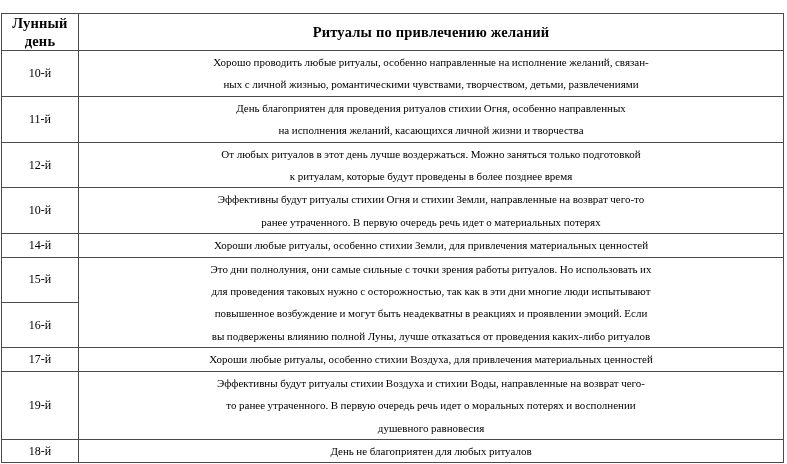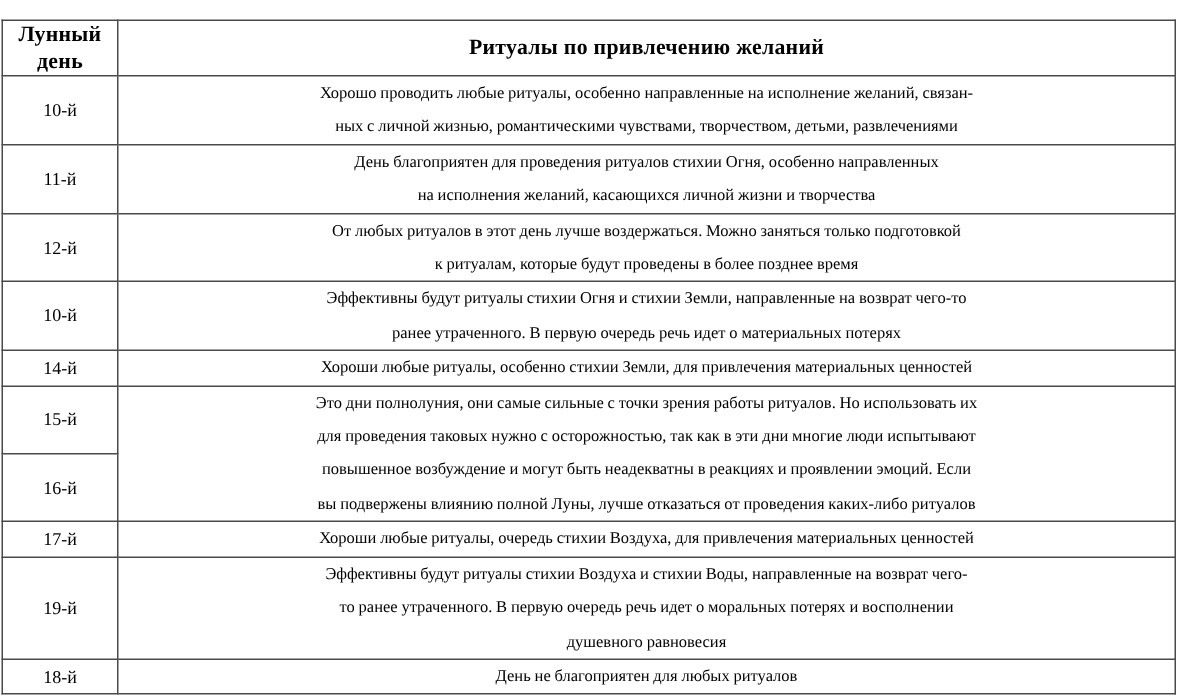--- a/index.html
+++ b/index.html
@@ -144,21 +144,21 @@
 для проведения таковых нужно с осторожностью, так как в эти дни многие люди испытывают
 повышенное возбуждение и могут быть неадекватны в реакциях и проявлении эмоций. Если
 вы подвержены влиянию полной Луны, лучше отказаться от проведения каких-либо ритуалов</td>
       </tr>
       <tr>
         <td class="day-cell">16-й</td>
       </tr>
 
       <tr>
         <td class="day-cell">17-й</td>
-        <td class="desc-cell">Хороши любые ритуалы, очередь стихии Воздуха, для привлечения материальных ценностей</td>
+        <td class="desc-cell">Хороши любые ритуалы, особенно стихии Воздуха, для привлечения материальных ценностей</td>
       </tr>
 
       <tr>
         <td class="day-cell">19-й</td>
         <td class="desc-cell">Эффективны будут ритуалы стихии Воздуха и стихии Воды, направленные на возврат чего-
 то ранее утраченного. В первую очередь речь идет о моральных потерях и восполнении
 душевного равновесия</td>
       </tr>
 
       <tr>

